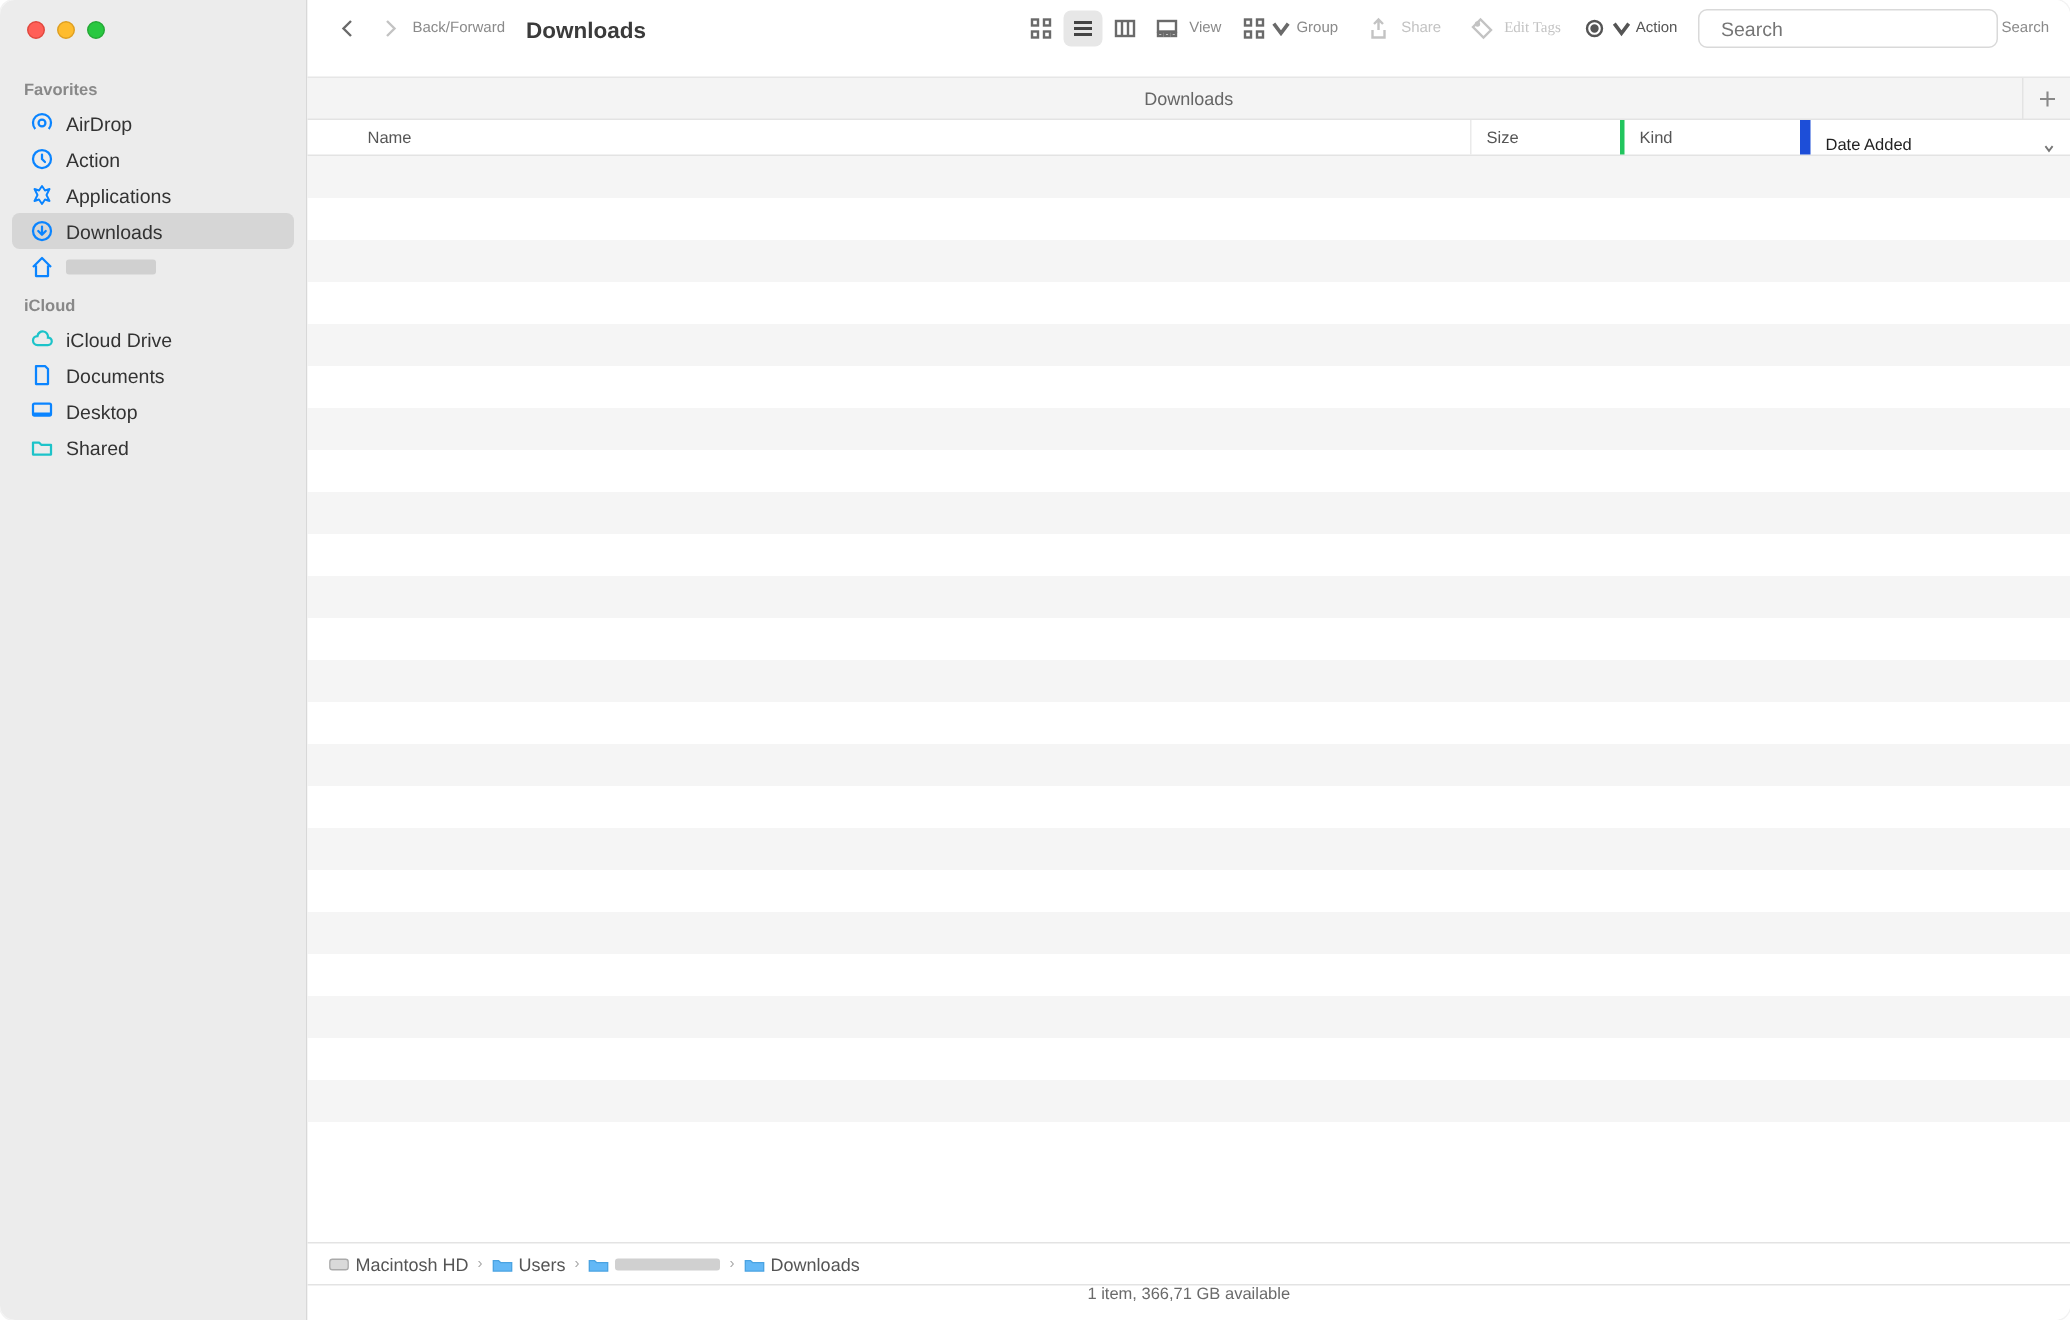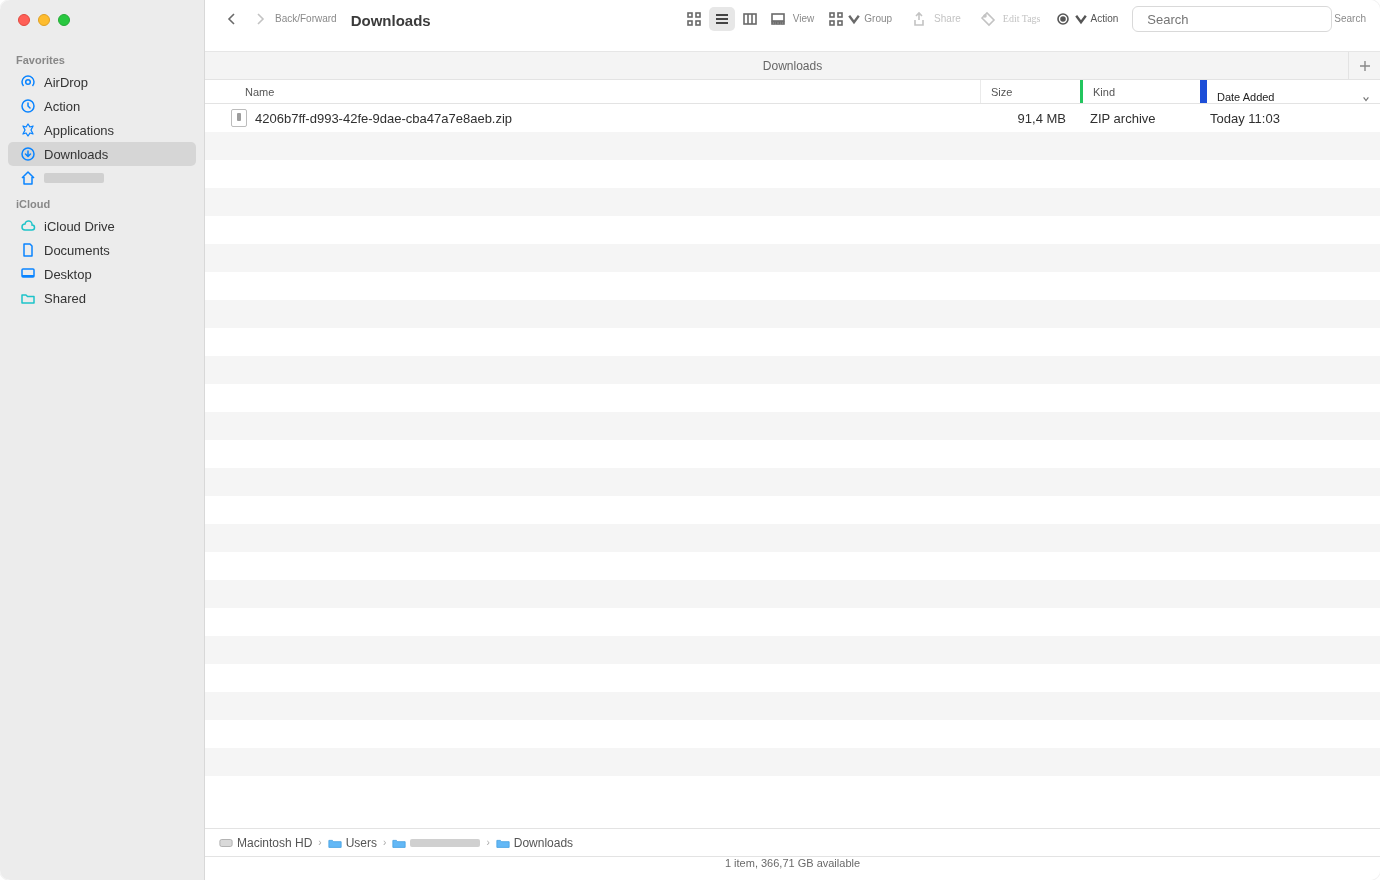--- a/index.html
+++ b/index.html
@@ -514,29 +514,20 @@
         </div>
       <div class="col date">
         <span>Date Added</span>
         <svg class="sort-ind" viewBox="0 0 10 10">
             <path d="M2 3 L5 7 L8 3" fill="none" stroke="#777" stroke-width="1.5"></path>
           </svg>
       </div>
     </div>
 
     <div class="file-list">
-      <div class="row">
-        <div class="name">
-          <span class="file-icon"></span>
-          <span>4206b7ff-d993-42fe-9dae-cba47a7e8aeb.zip</span>
-        </div>
-        <div class="size">91,4 MB</div>
-        <div class="kind">ZIP archive</div>
-        <div class="date">Today 11:03</div>
-      </div>
       <div class="stripe-area">
         <div class="stripe even"></div>
           <div class="stripe odd"></div>
           <div class="stripe even"></div>
           <div class="stripe odd"></div>
         <div class="stripe even"></div>
           <div class="stripe odd"></div>
           <div class="stripe even"></div>
           <div class="stripe odd"></div>
         <div class="stripe even"></div>

